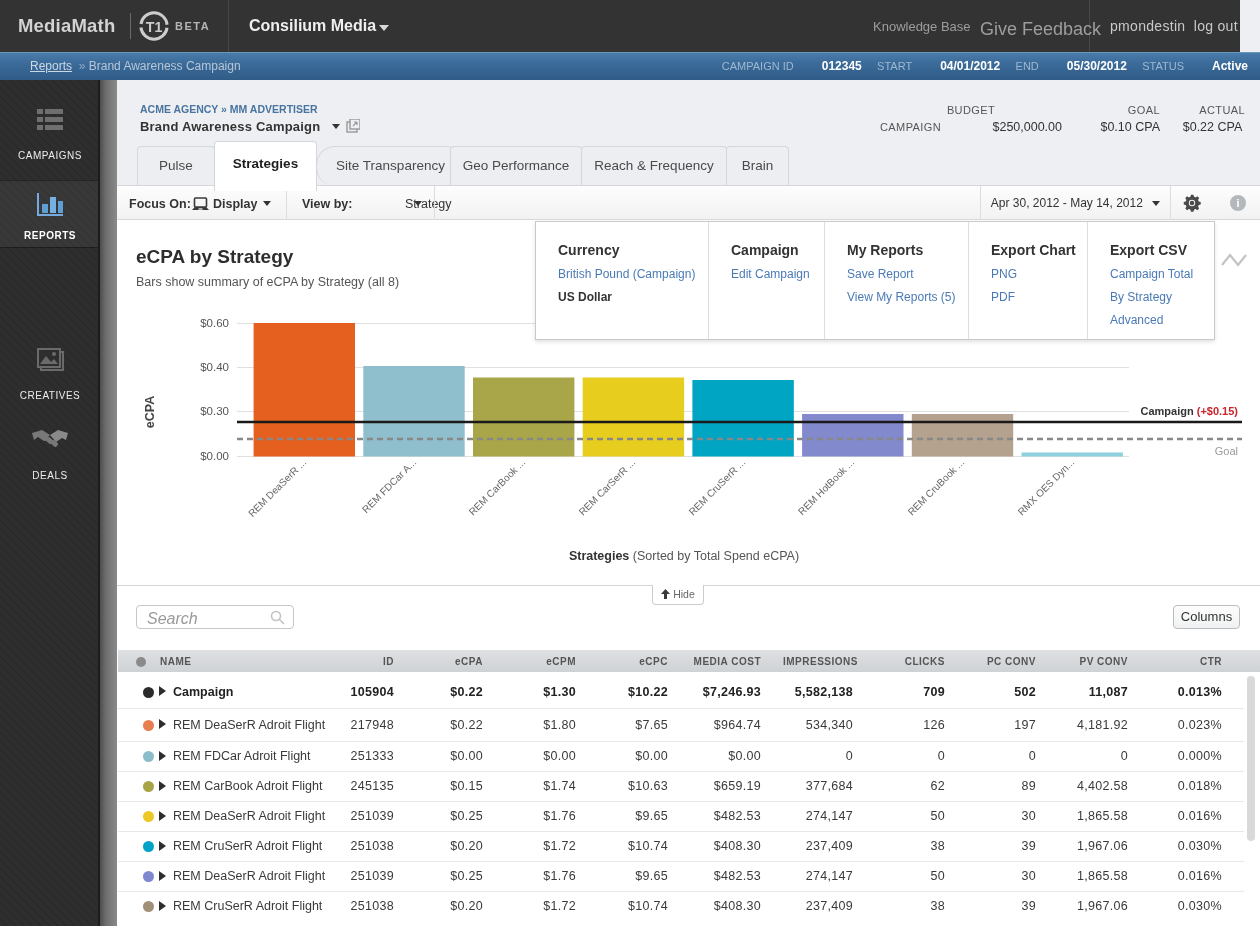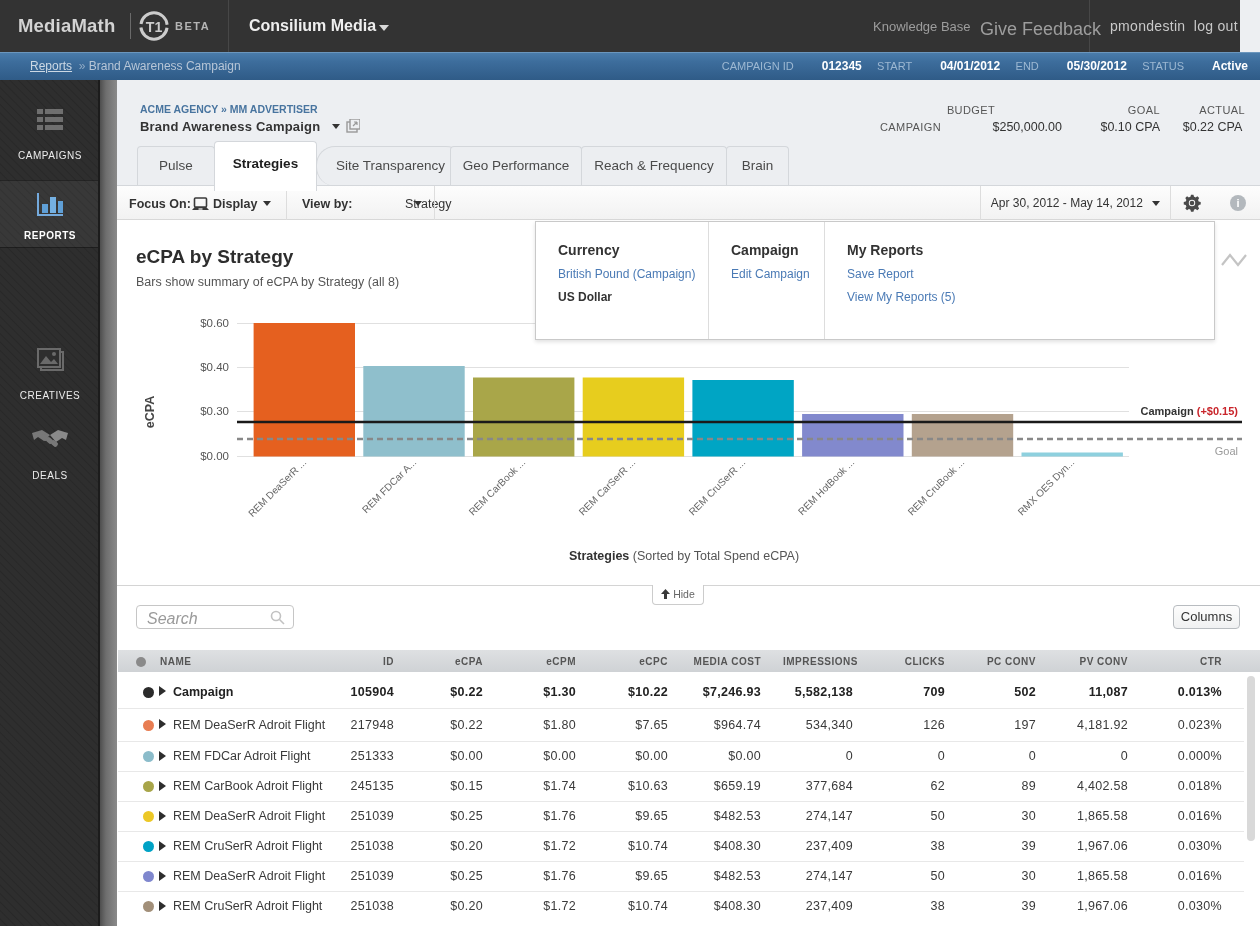--- a/index.html
+++ b/index.html
@@ -437,13 +437,24 @@
   </div>
   <div class="col" style="left:173px; width:116px;">
     <h4>Campaign</h4>
     <div class="it">Edit Campaign</div>
   </div>
   <div class="col" style="left:289px; width:144px;">
     <h4>My Reports</h4>
     <div class="it">Save Report</div>
     <div class="it">View My Reports (5)</div>
   </div>
+  <div class="col" style="left:433px; width:119px;">
+    <h4>Export Chart</h4>
+    <div class="it">PNG</div>
+    <div class="it">PDF</div>
+  </div>
+  <div class="col" style="left:552px; width:128px; border-right:none;">
+    <h4>Export CSV</h4>
+    <div class="it">Campaign Total</div>
+    <div class="it">By Strategy</div>
+    <div class="it">Advanced</div>
+  </div>
 </div>
 
 </body></html>

